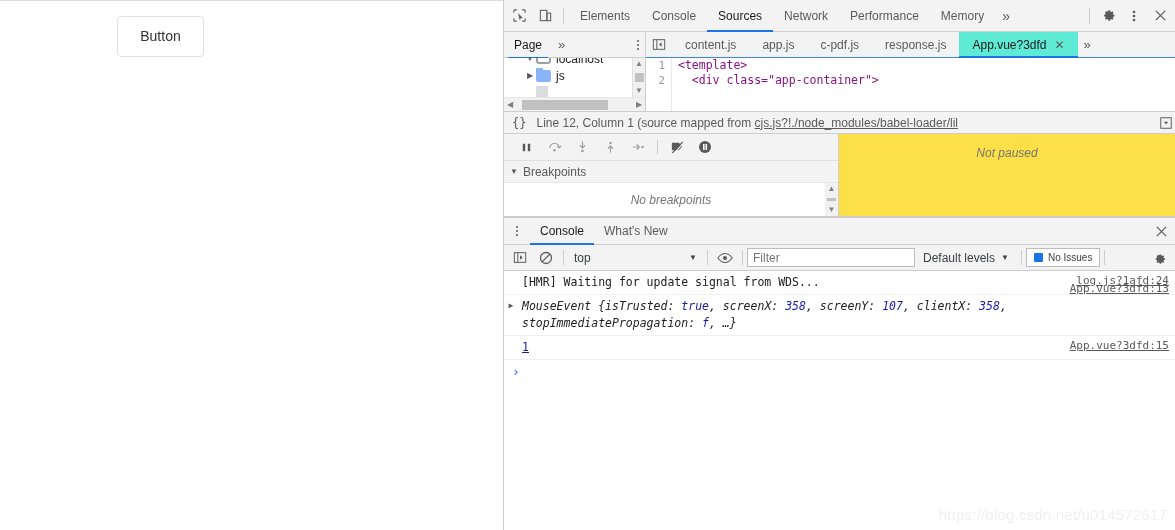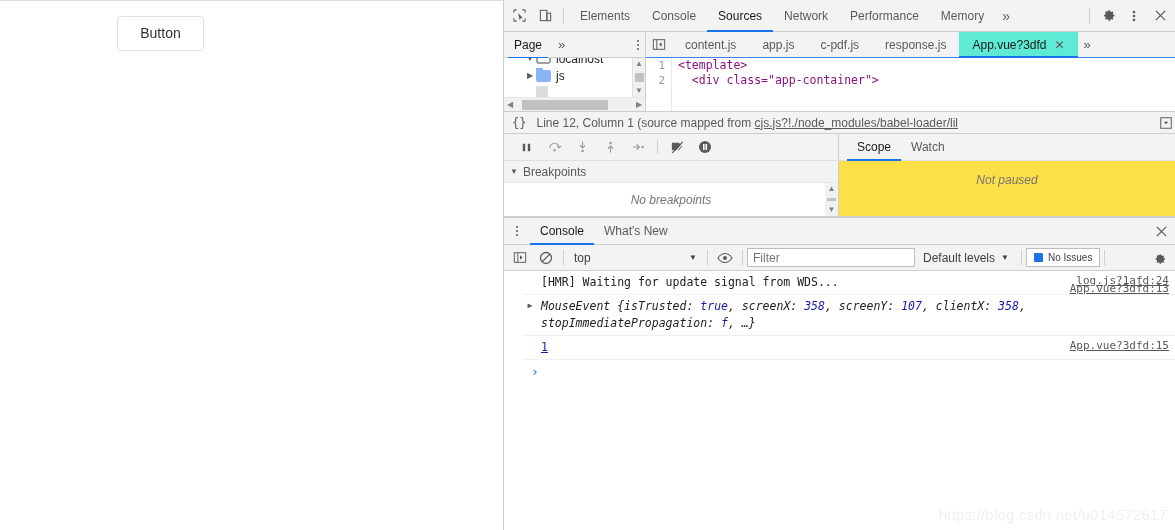--- a/index.html
+++ b/index.html
@@ -16,21 +16,21 @@
   
   #page-viewport {
     position: absolute; left: 0; top: 0;
     width: 503px; height: 530px;
     background: #ffffff;
     border-top: 1px solid #dcdcdc;
     overflow: hidden;
   }
   #page-button {
     position: absolute; left: 117px; top: 15px;
-    width: 87px; height: 35px;
+    width: 87px; height: 41px;
     background: #ffffff;
     border: 1px solid #dcdfe6;
     border-radius: 4px;
     color: #303133;
     font-size: 14px;
     font-family: "Liberation Sans", sans-serif;
     cursor: pointer;
     line-height: 33px;
     text-align: center;
     padding: 0;
@@ -255,21 +255,21 @@
   .levels-select { display: flex; align-items: center; gap: 6px; font-size: 12px; color: #3c4043; cursor: pointer; padding: 0 8px; }
   .levels-select .caret { font-size: 8px; }
   .issues-btn {
     display: flex; align-items: center; gap: 5px;
     border: 1px solid #bdbdbd; background: #fff; height: 19px;
     padding: 0 7px; font-size: 10px; color: #3c4043; cursor: pointer;
   }
   .issue-flag { width: 9px; height: 9px; background: #1a73e8; border-radius: 1px; display: inline-block; }
   .console-gear { margin-left: auto; }
 
-  .console-body { flex: 1; overflow: hidden; background: #fff; margin-left: 19px; }
+  .console-body { flex: 1; overflow: hidden; background: #fff; }
   .msg {
     border-bottom: 1px solid #f0f0f0;
     display: flex; align-items: flex-start;
     font-family: "DejaVu Sans Mono", monospace;
     font-size: 11.5px; color: #202124;
     padding: 3px 0 3px 0; position: relative; min-height: 18px;
   }
   .msg-arrow { width: 14px; min-width: 14px; text-align: center; font-size: 8px; color: #5a5a5a; padding-top: 3px; cursor: pointer; }
   .msg-text { flex: 1; padding-left: 4px; padding-right: 120px; line-height: 17px; }
   .msg-src {
@@ -497,24 +497,20 @@
           <span class="bp-empty">No breakpoints</span>
           <div class="bp-scroll">
             <span class="vs-arrow">▲</span>
             <span class="vs-thumb"></span>
             <span class="vs-spacer"></span>
             <span class="vs-arrow">▼</span>
           </div>
         </div>
       </div>
       <div class="debug-right">
-        <div class="sw-tabs">
-          <div class="sw-tab active">Scope</div>
-          <div class="sw-tab">Watch</div>
-        </div>
         <div class="sw-body">
           <span class="sw-empty">Not paused</span>
         </div>
       </div>
     </div>
 
     <div class="drawer">
       <div class="drawer-tabbar">
         <span class="dd-dots">
             <i></i>

